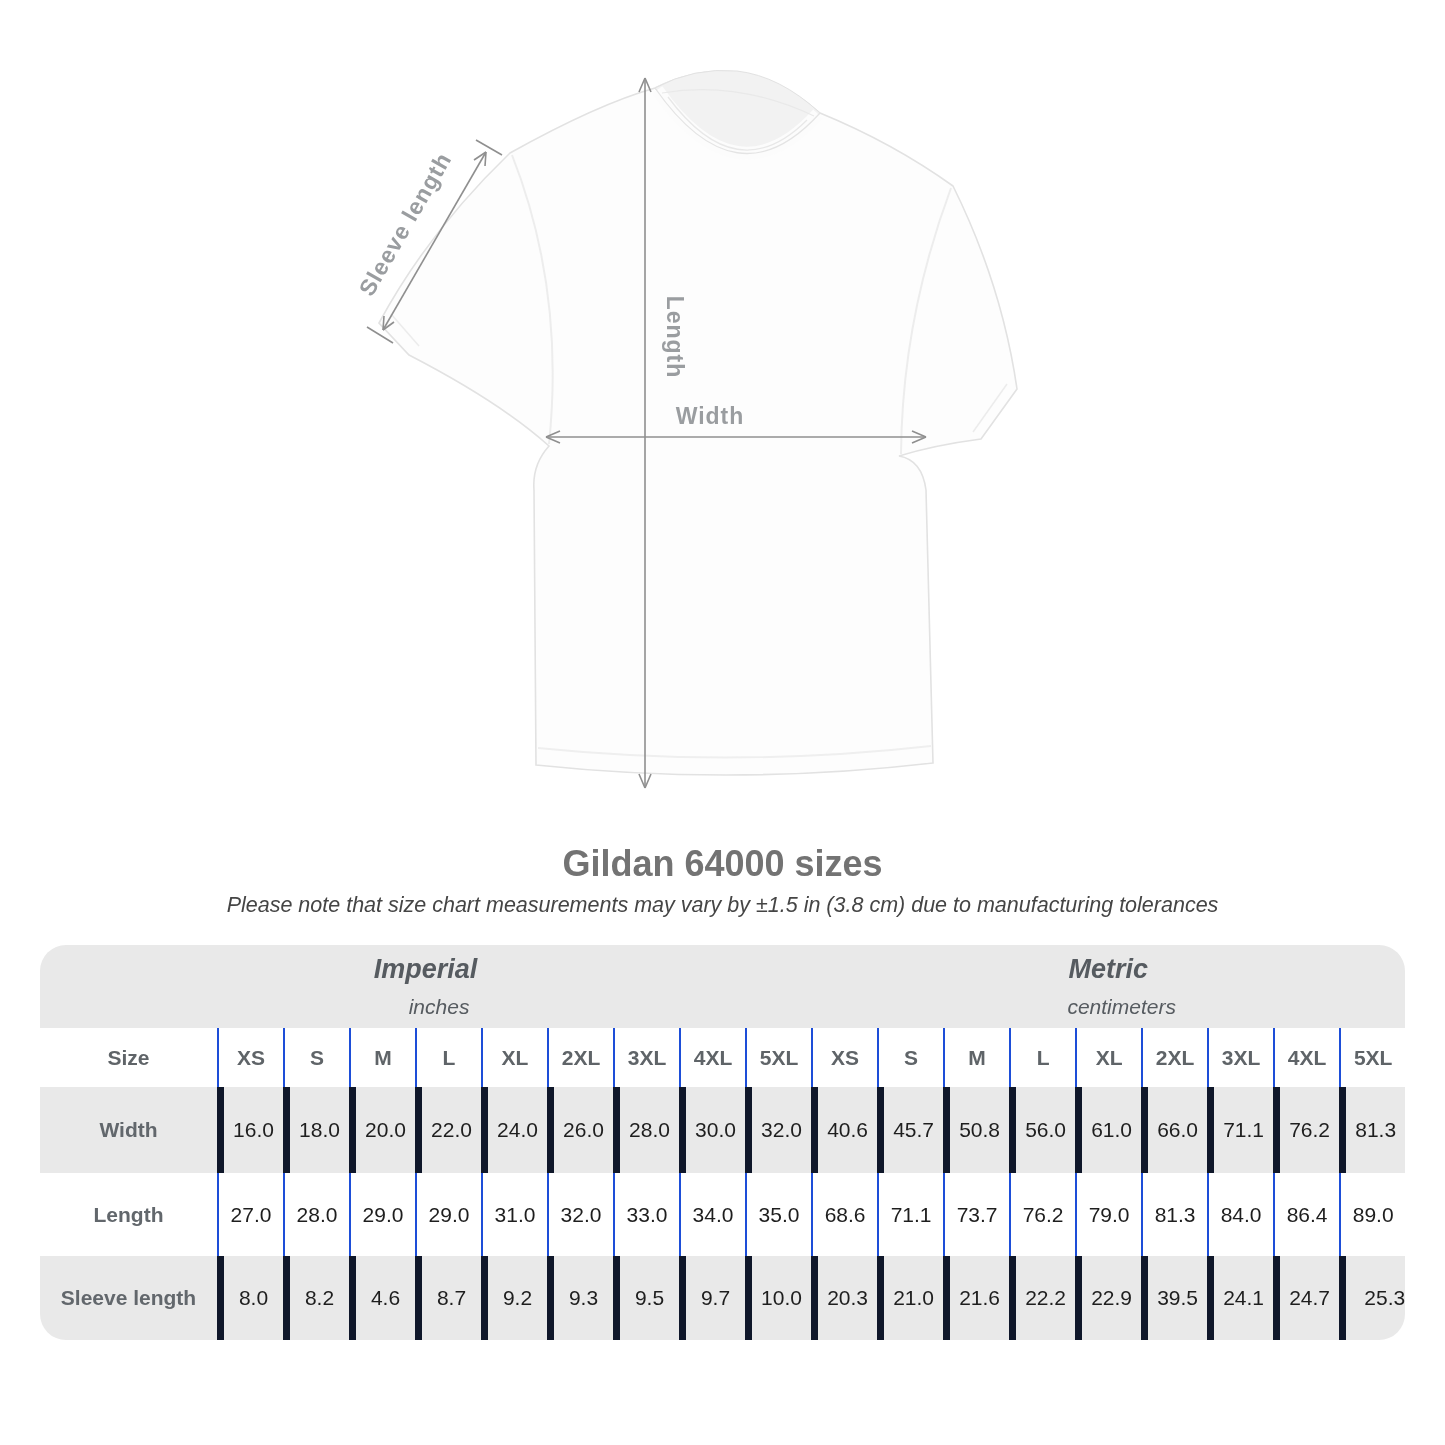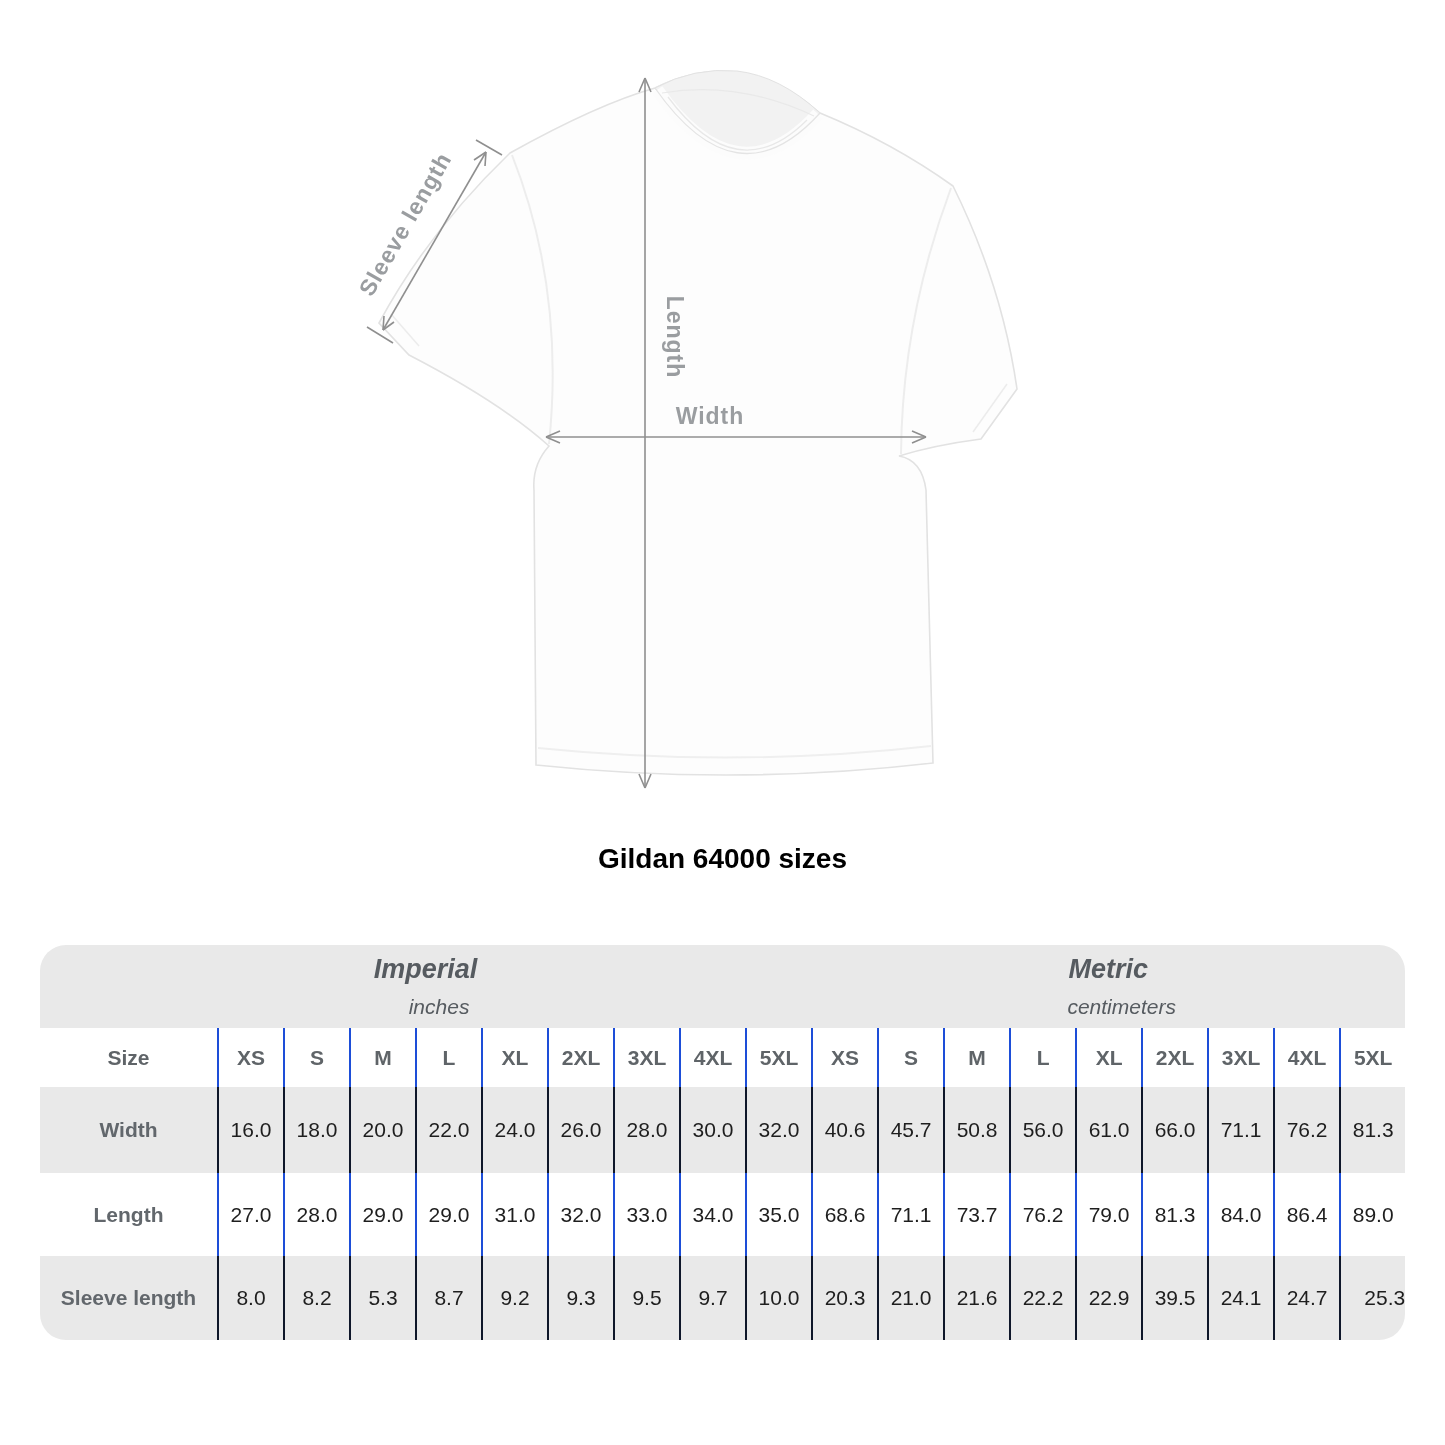--- a/index.html
+++ b/index.html
@@ -2,33 +2,33 @@
 <html><head>
 <meta charset="utf-8">
 <style>
   html,body{margin:0;padding:0;background:#ffffff;}
   .page{position:relative;width:1445px;height:1445px;background:#ffffff;overflow:hidden;
         font-family:"Liberation Sans",sans-serif;}
   .shirt-svg{position:absolute;left:330px;top:55px;width:720px;height:760px;}
   .dim-label{font-family:"Liberation Sans",sans-serif;font-weight:bold;font-size:23px;
              fill:#9a9da0;letter-spacing:1px;}
   .page-title{position:absolute;left:0;right:0;top:843px;margin:0;text-align:center;
-              font-size:28px;font-weight:bold;color:#000000;}
+              font-size:36px;font-weight:bold;color:#737373;}
   .page-note{position:absolute;left:0;right:0;top:893px;margin:0;text-align:center;
              font-size:21.5px;font-style:italic;color:#454545;}
   table.size-table{position:absolute;left:40px;top:945px;width:1365px;
                    border-collapse:separate;border-spacing:0;table-layout:fixed;}
   .size-table td{text-align:center;vertical-align:middle;font-size:21px;padding:0;}
   .band td{height:83px;background:#e9e9e9;}
   .band td:first-child{border-top-left-radius:26px;}
   .band td:last-child{border-top-right-radius:26px;}
   .sec-label{display:block;font-size:27px;font-weight:bold;font-style:italic;color:#565b60;}
   .sec-unit{display:block;margin-top:10px;font-size:21px;font-style:italic;color:#565b60;margin-left:27px;}
   .r-white td{background:#ffffff;border-left:2px solid #1d4ed8;}
-  .r-gray td{background:#e9e9e9;border-left:2px solid #0f172a;}
+  .r-gray td{background:#e9e9e9;border-left:7px solid #0f172a;}
   .r-white td:first-child,.r-gray td:first-child{border-left:none;}
   .row-sizes td{height:59px;font-weight:bold;color:#5f6468;}
   .row-width td{height:86px;}
   .row-length td{height:83px;}
   .row-sleeve td{height:84px;}
   .row-sleeve td:first-child{border-bottom-left-radius:26px;}
   .row-sleeve td:last-child{border-bottom-right-radius:26px;text-align:right;}
   .lbl{font-weight:bold;color:#62676c;}
   .val{color:#1e1e1e;}
 </style>
@@ -79,20 +79,21 @@
       <path d="M 546,437 L 560,431 M 546,437 L 560,443"></path>
       <path d="M 926,437 L 912,431 M 926,437 L 912,443"></path>
     </g>
 
     <text class="dim-label" transform="translate(412,228) rotate(-60)" text-anchor="middle">Sleeve length</text>
     <text class="dim-label" transform="translate(667,337) rotate(90)" text-anchor="middle">Length</text>
     <text class="dim-label" x="710" y="424" text-anchor="middle">Width</text>
   </svg>
 
   <h1 class="page-title">Gildan 64000 sizes</h1>
+  <p class="page-note">Please note that size chart measurements may vary by ±1.5 in (3.8 cm) due to manufacturing tolerances</p>
 
   <table class="size-table">
     <colgroup>
       <col style="width:177px">
       <col span="18" style="width:66px">
     </colgroup>
     <tbody>
         <tr class="band">
       <td colspan="10">
         <span class="sec-label">Imperial</span>
@@ -163,21 +164,21 @@
       <td class="val">79.0</td>
       <td class="val">81.3</td>
       <td class="val">84.0</td>
       <td class="val">86.4</td>
       <td class="val">89.0</td>
     </tr>
     <tr class="r-gray row-sleeve">
       <td class="lbl">Sleeve length</td>
       <td class="val">8.0</td>
       <td class="val">8.2</td>
-      <td class="val">5.3</td>
+      <td class="val">4.6</td>
       <td class="val">8.7</td>
       <td class="val">9.2</td>
       <td class="val">9.3</td>
       <td class="val">9.5</td>
       <td class="val">9.7</td>
       <td class="val">10.0</td>
       <td class="val">20.3</td>
       <td class="val">21.0</td>
       <td class="val">21.6</td>
       <td class="val">22.2</td>

